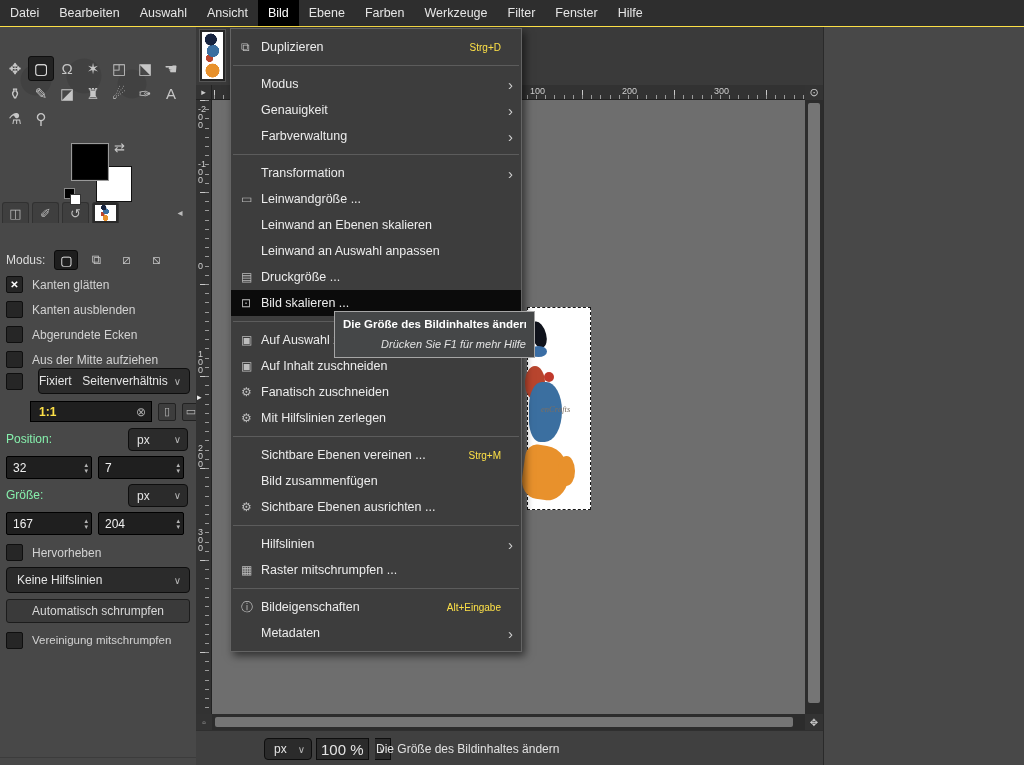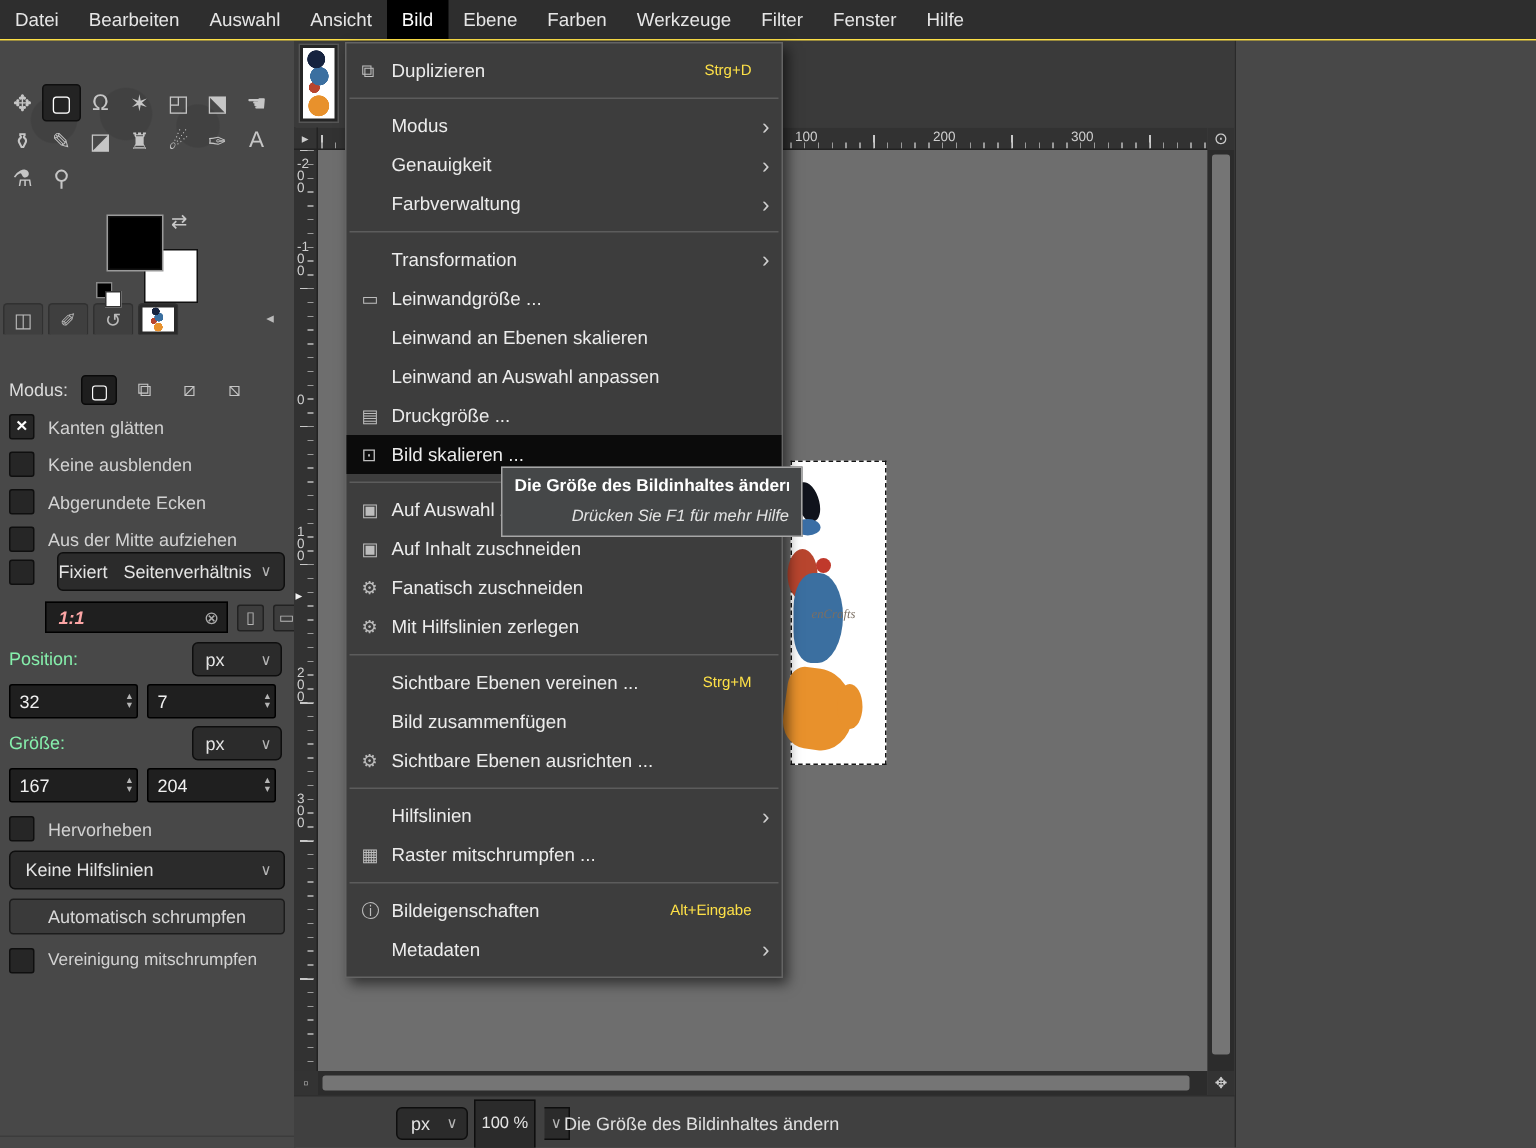--- a/index.html
+++ b/index.html
@@ -62,21 +62,21 @@
   .cb-label{color:#d2d2d2;font-size:12px;white-space:nowrap}
 
   #fixiert-row{position:absolute;left:6px;top:342px;height:26px;display:flex;align-items:center;width:184px}
   .dd{background:#2b2b2b;border:1px solid #0e0e0e;border-radius:4px;display:flex;align-items:center;box-sizing:border-box;color:#e4e4e4}
   #fixiert-btn{height:26px;flex:1;margin-left:6px;padding:0 8px 0 0}
   #fixiert-btn .spacer{flex:1}
   .chev{color:#b5b5b5;font-size:10px;margin-left:6px}
 
   #ratio-row{position:absolute;left:30px;top:375px;height:21px;display:flex;align-items:center}
   #ratio-input{width:122px;height:21px;background:#1f1f1f;border:1px solid #000;display:flex;align-items:center;box-sizing:border-box;padding:0 5px 0 8px}
-  #ratio-value{font-style:italic;font-weight:bold;color:#fca5a5;flex:1}
+  #ratio-value{font-weight:bold;color:#fde047;flex:1}
   #ratio-clear{color:#aaa;font-size:12px}
   .tiny-btn{width:18px;height:18px;margin-left:6px;background:#3d3d3d;border:1px solid #222;border-radius:2px;
             display:flex;align-items:center;justify-content:center;color:#b5b5b5;font-size:11px;box-sizing:border-box}
 
   .opt-label{position:absolute;left:6px;color:#86efac}
   .unit-dd{position:absolute;left:128px;width:60px;height:23px;padding:0 6px 0 8px}
   .unit-dd .v{flex:1}
   .spin-row{position:absolute;left:6px;display:flex}
   .spinfield{width:86px;height:23px;background:#1f1f1f;border:1px solid #000;border-radius:2px;display:flex;align-items:center;box-sizing:border-box;padding-left:6px}
   .spinfield + .spinfield{margin-left:6px}
@@ -137,21 +137,21 @@
   #hscroll{position:absolute;left:212px;top:714px;width:593px;height:16px;background:#2c2c2c}
   #hscroll .thumb{position:absolute;left:3px;top:3px;width:578px;height:10px;background:#757575;border-radius:2px}
   #corner-tr{position:absolute;left:805px;top:85px;width:18px;height:15px;background:#333;display:flex;align-items:center;justify-content:center;color:#ccc;font-size:11px}
   #corner-bl{position:absolute;left:196px;top:714px;width:16px;height:16px;background:#333;display:flex;align-items:center;justify-content:center;color:#bbb;font-size:10px}
   #corner-br{position:absolute;left:805px;top:714px;width:18px;height:16px;background:#333;display:flex;align-items:center;justify-content:center;color:#ccc;font-size:10px}
 
   #statusbar{position:absolute;left:196px;top:730px;width:628px;height:35px;background:#404040;border-top:1px solid #2f2f2f;box-sizing:border-box}
   #status-unit{position:absolute;left:68px;top:7px;width:48px;height:22px;padding:0 6px 0 9px}
   #status-unit .v{flex:1}
   #status-zoom{position:absolute;left:120px;top:7px;height:22px;display:flex;align-items:center}
-  #status-zoom .zv{background:#2b2b2b;border:1px solid #0e0e0e;height:33px;display:flex;align-items:center;padding:0 4px;font-size:11px;color:#e4e4e4;box-sizing:border-box}
+  #status-zoom .zv{background:#2b2b2b;border:1px solid #0e0e0e;height:22px;display:flex;align-items:center;padding:0 4px;font-size:15px;color:#e4e4e4;box-sizing:border-box}
   #status-zoom .zc{background:#2b2b2b;border:1px solid #0e0e0e;border-left:none;height:22px;display:flex;align-items:center;padding:0 4px;box-sizing:border-box}
   #status-message{position:absolute;left:180px;top:11px;color:#e0e0e0;font-size:12px;white-space:nowrap}
 
   
   #image-menu{position:absolute;left:230px;top:28px;width:292px;background:#3d3d3d;border:1px solid #646464;
       box-shadow:3px 4px 8px rgba(0,0,0,.55);z-index:50;padding:5px 0;box-sizing:border-box}
   .mi{height:26px;display:flex;align-items:center;padding:0 8px 0 10px}
   .mi .ic{width:20px;font-size:12px;color:#bdbdbd;flex:none}
   .mi .lb{flex:1;font-size:12.5px;color:#ececec;white-space:nowrap}
   .mi .sc{font-size:10px;color:#fde047;margin-left:16px;white-space:nowrap}
@@ -348,21 +348,21 @@
         <span class="cbx">
           <span class="mark">✕</span>
         </span>
         <span class="cb-label">Kanten glätten</span>
       </div>
 
       <div class="cb-row">
         <span class="cbx">
           <span class="mark">✕</span>
         </span>
-        <span class="cb-label">Keine ausblenden</span>
+        <span class="cb-label">Kanten ausblenden</span>
       </div>
 
       <div class="cb-row">
         <span class="cbx">
           <span class="mark">✕</span>
         </span>
         <span class="cb-label">Abgerundete Ecken</span>
       </div>
 
       <div class="cb-row">

